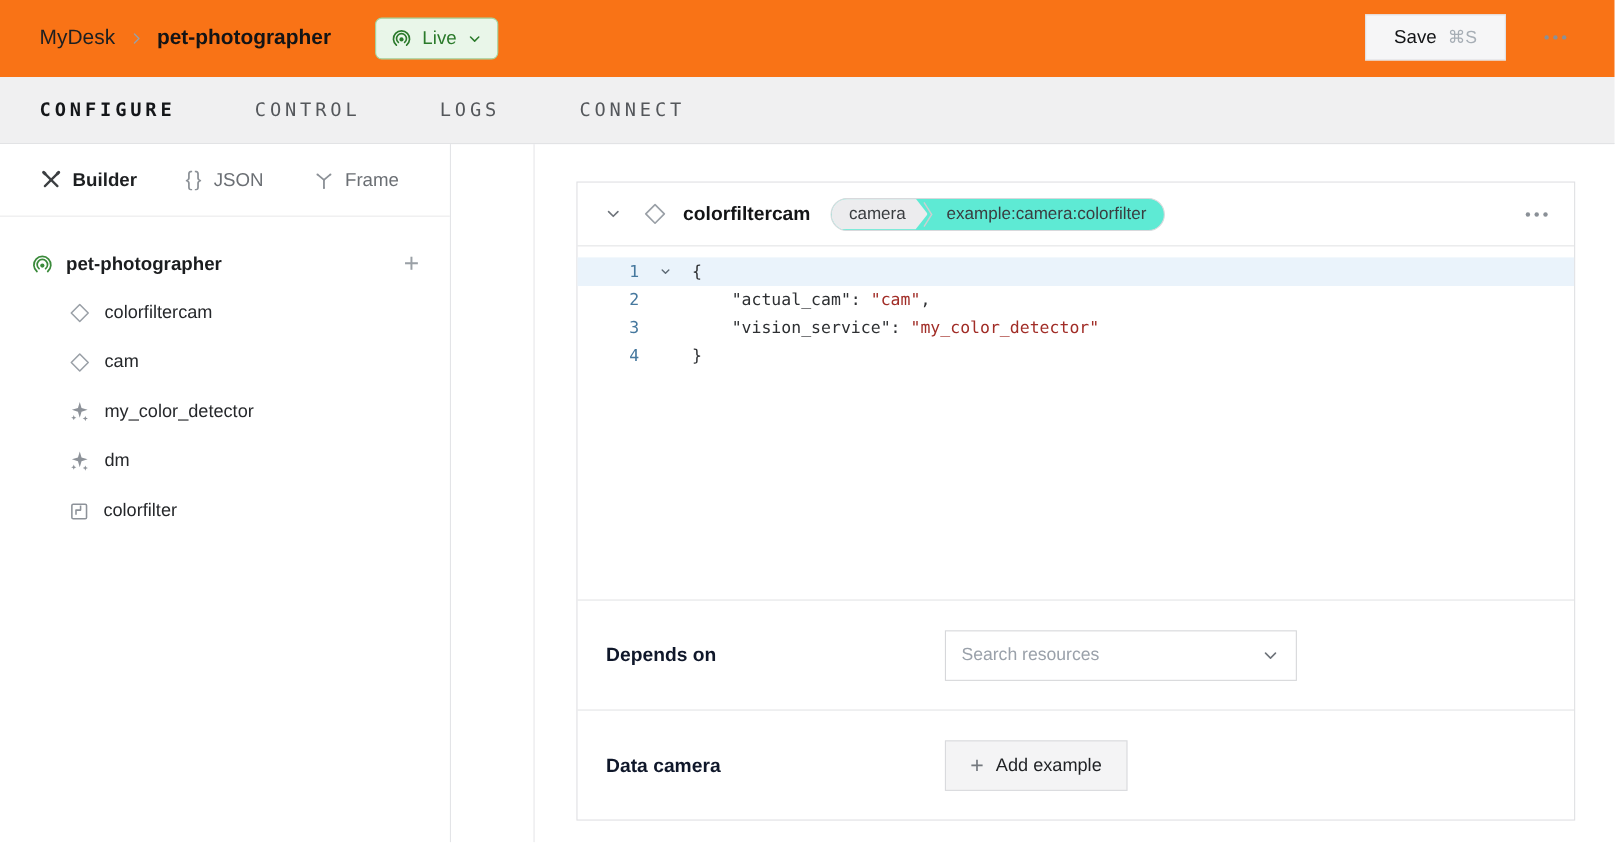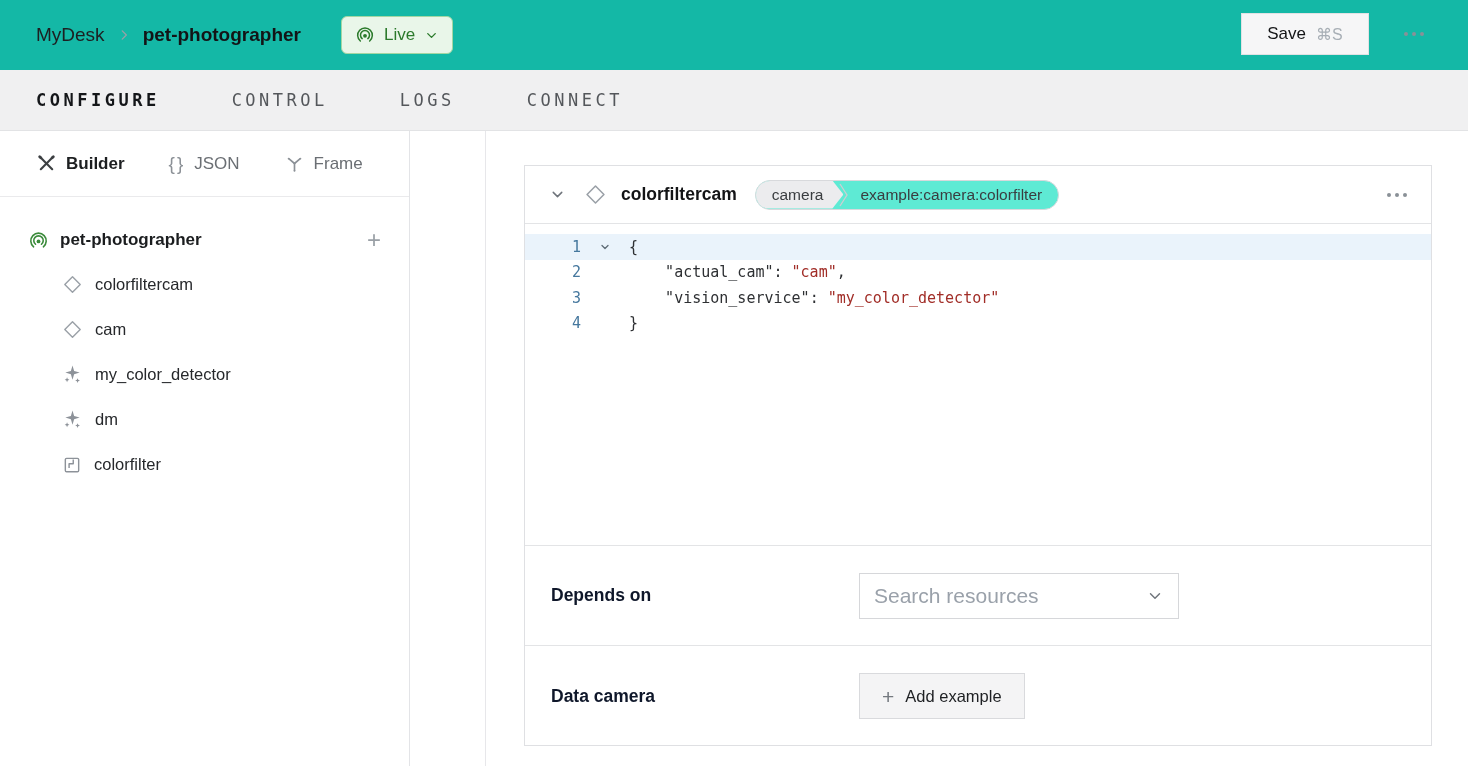--- a/index.html
+++ b/index.html
@@ -4,21 +4,21 @@
 <style>
   * { margin:0; padding:0; box-sizing:border-box; }
   html,body { background:#fff; }
   .frame {
     position:relative; width:1468px; height:766px; overflow:hidden;
     font-family:"Liberation Sans", sans-serif; color:#1b1d1f; background:#fff;
   }
   svg { display:block; }
 
   
-  .header { position:absolute; top:0; left:0; right:0; height:70px; background:#14b8a6; display:flex; align-items:center; }
+  .header { position:absolute; top:0; left:0; right:0; height:70px; background:#f97316; display:flex; align-items:center; }
   .breadcrumb { display:flex; align-items:center; margin-left:36px; font-size:19px; }
   .crumb-org { color:#1d1f21; font-weight:500; cursor:pointer; }
   .crumb-sep { margin:0 12px; }
   .crumb-machine { font-weight:700; color:#131416; }
   .live-badge {
     margin-left:40px; height:38px; padding:0 13px; display:flex; align-items:center; gap:9px;
     background:#e9f6e9; border:1px solid #a3d7a3; border-radius:6px; cursor:pointer;
     color:#2b7a2b; font-size:17px;
   }
   .save-button {
@@ -83,21 +83,21 @@
   
   .section { height:100px; display:flex; align-items:center; padding:0 26px; position:relative; }
   .section.bordered { border-bottom:1px solid #e3e4e6; }
   .section-label { font-size:17.5px; font-weight:700; color:#0f172a; }
   .depends-select {
     position:absolute; left:334px; top:27px; width:320px; height:46px;
     border:1px solid #d6d7da; background:#fff; display:flex; align-items:center; padding:0 14px; cursor:pointer;
   }
   .depends-select input {
     border:none; outline:none; flex:1; font-family:"Liberation Sans", sans-serif;
-    font-size:21px; color:#30333a; background:transparent;
+    font-size:16px; color:#30333a; background:transparent;
   }
   .depends-select input::placeholder { color:#9aa1aa; }
   .add-method {
     position:absolute; left:334px; top:27px; height:46px; padding:0 22px;
     background:#f4f4f5; border:1px solid #d9dadd; display:flex; align-items:center; gap:11px;
     font-size:16.5px; color:#1e2023; cursor:pointer;
   }
   .add-plus { color:#74797f; font-size:21px; font-weight:300; line-height:1; }
 </style>
 </head>

